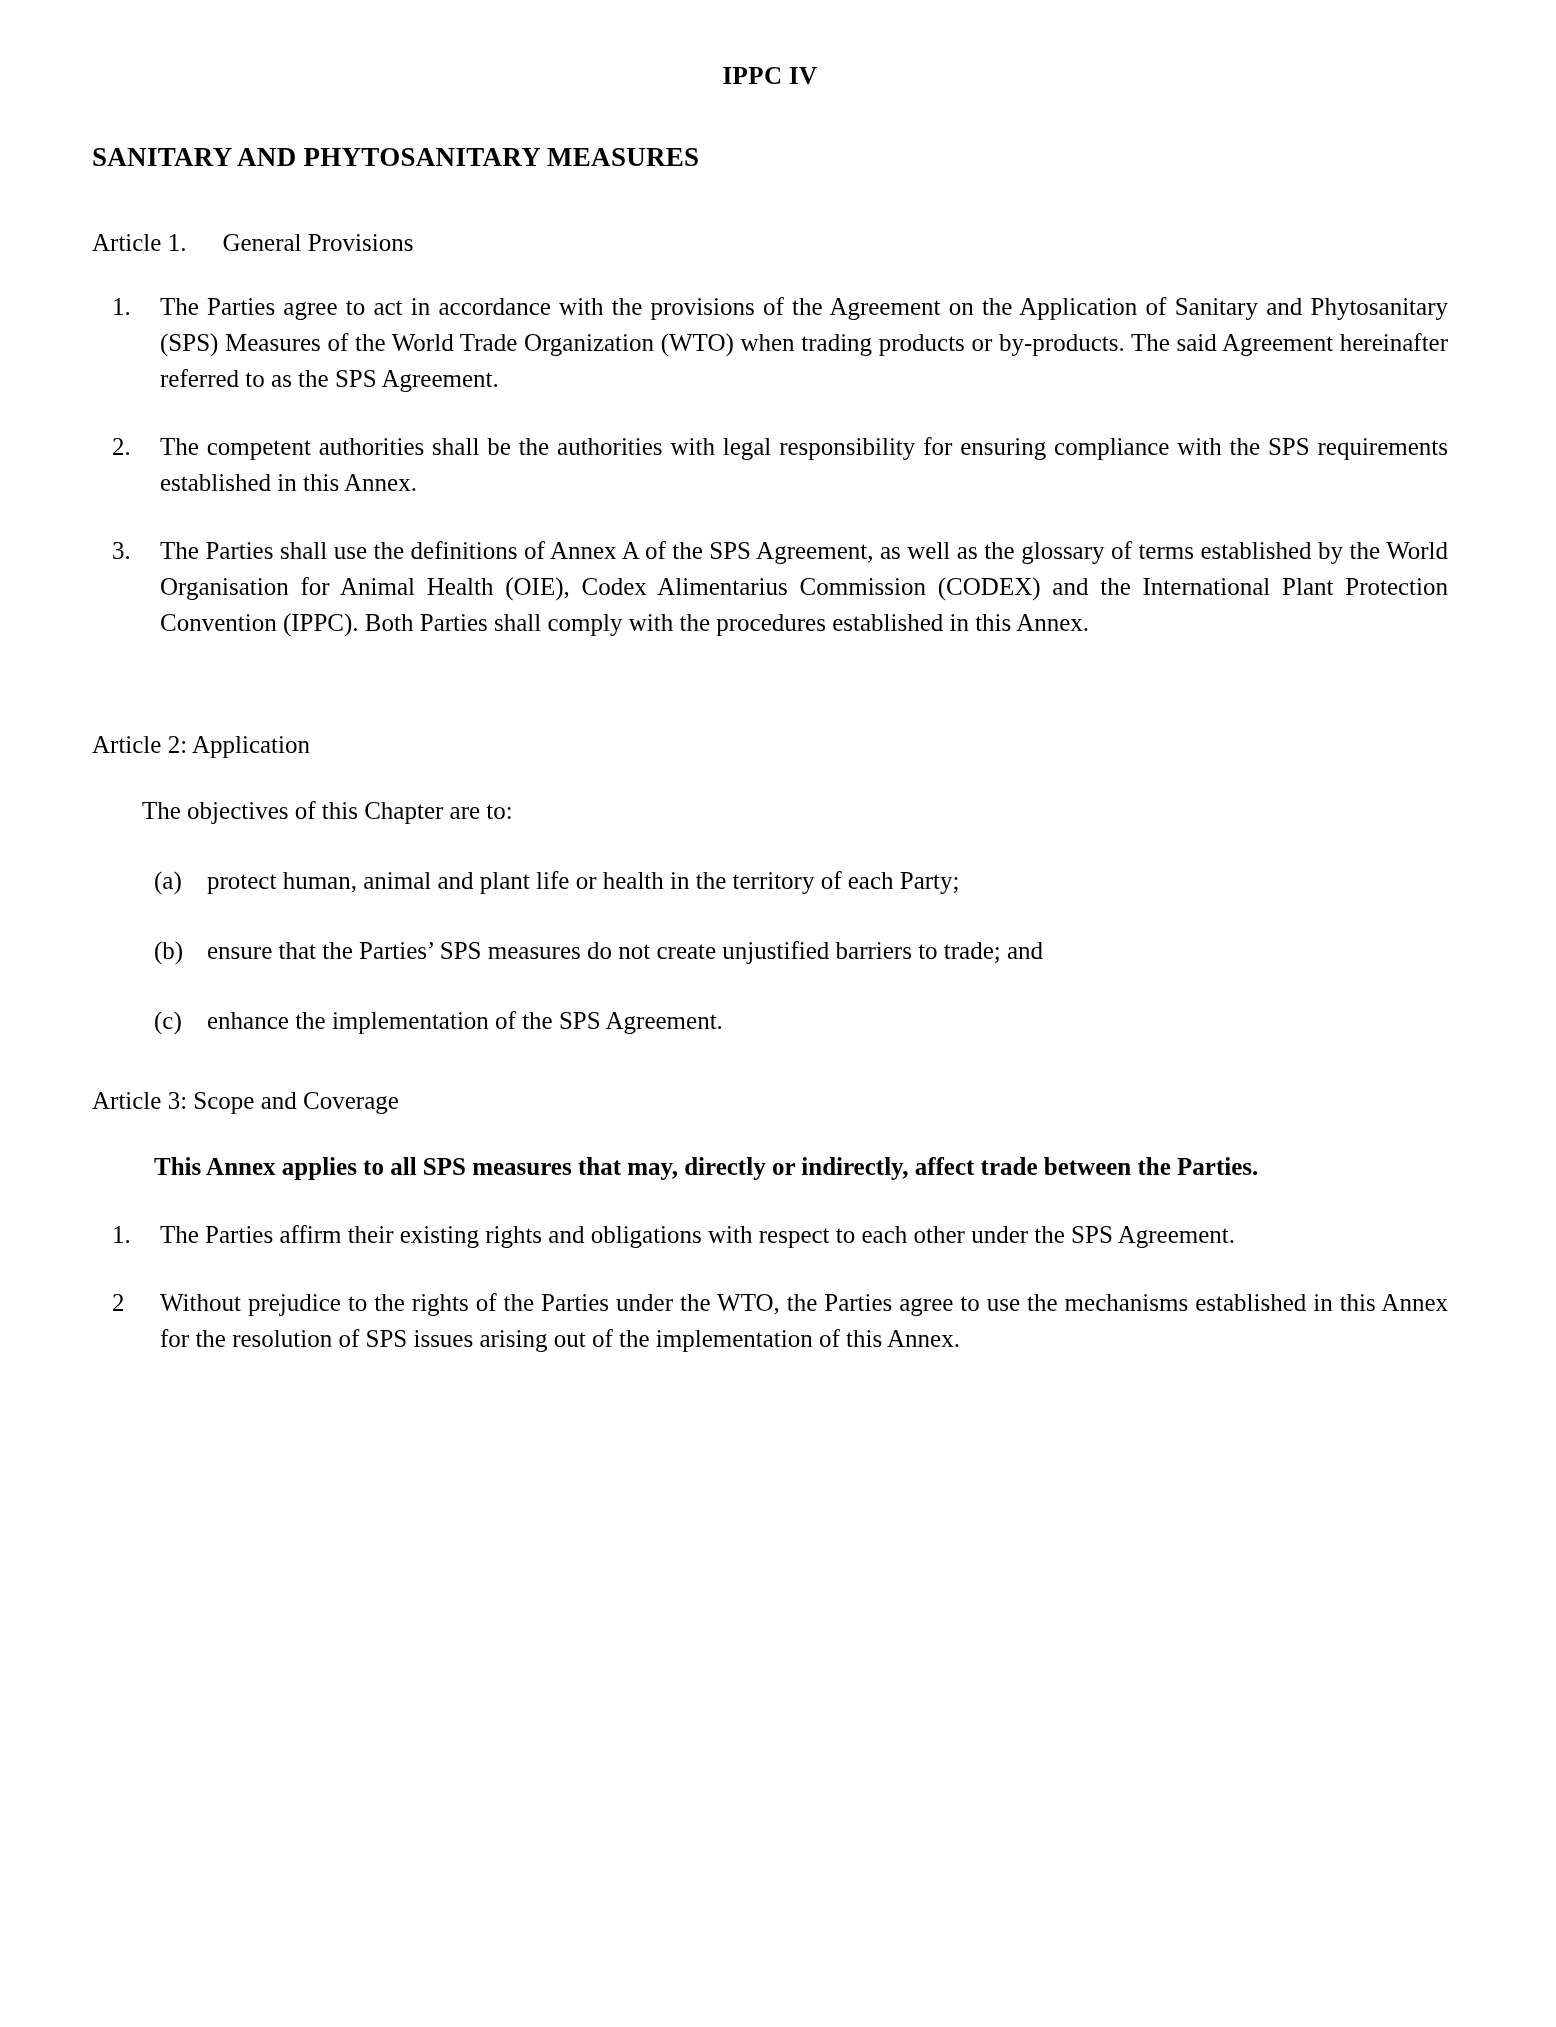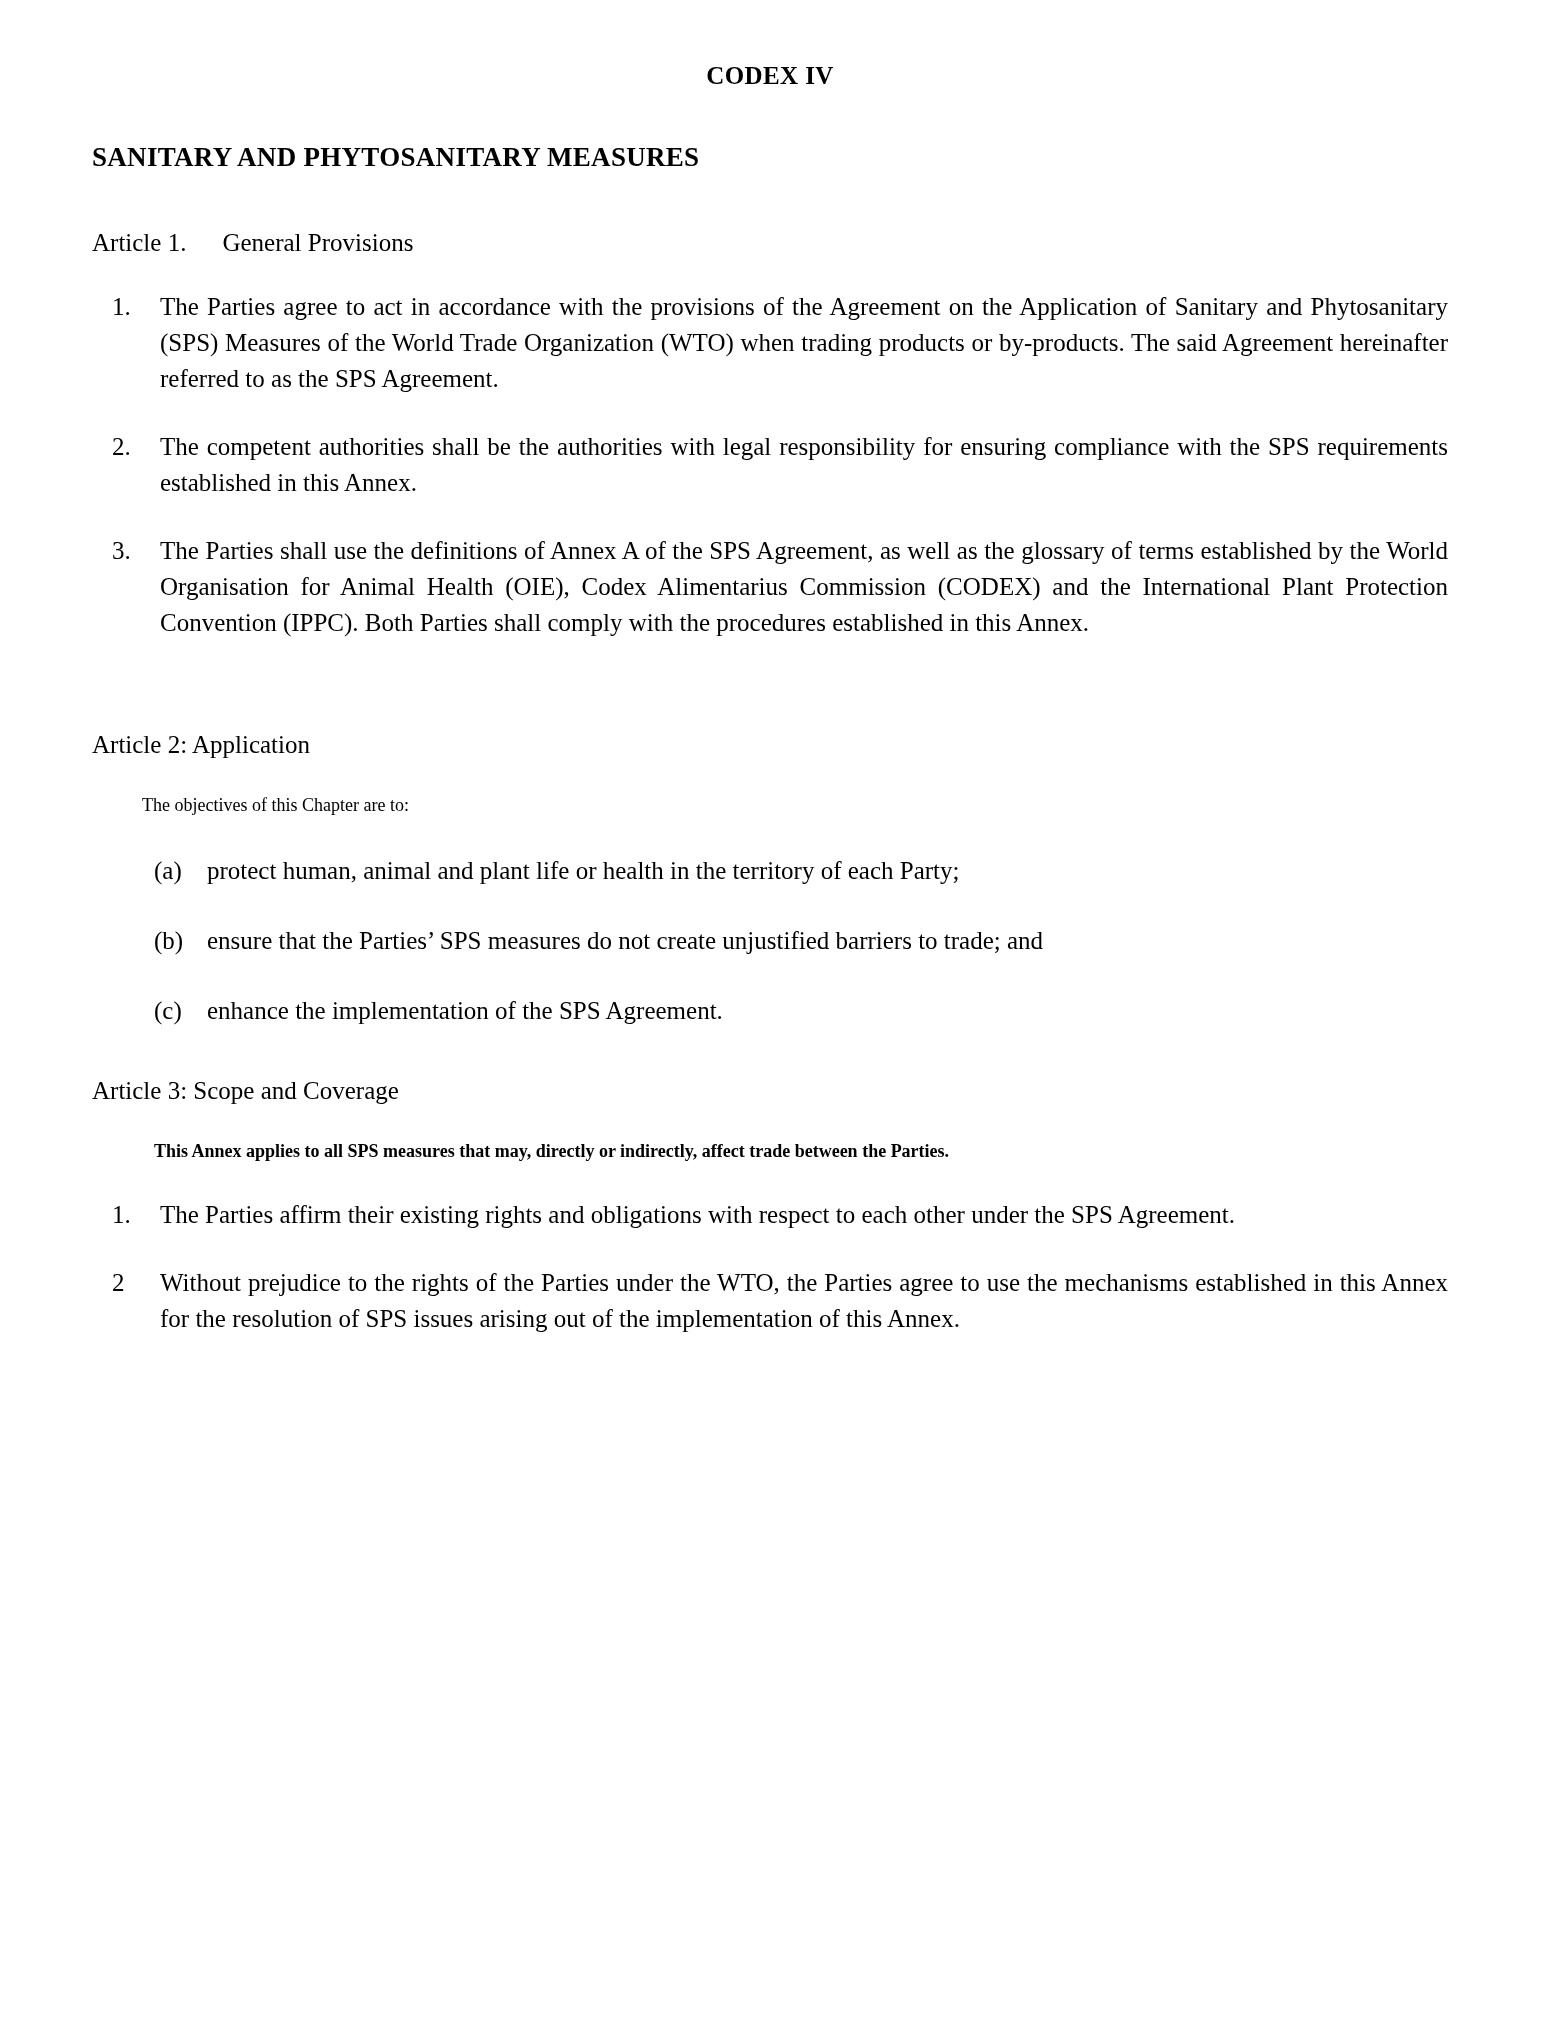--- a/index.html
+++ b/index.html
@@ -67,21 +67,21 @@
     padding-left: 20px;
     box-sizing: border-box;
   }
   .num-item .body {
     flex: 1 1 auto;
     text-align: justify;
     text-justify: inter-word;
     hyphens: none;
   }
   .plain-para {
-    font-size: 18px;
+    font-size: 25px;
     line-height: 1.44;
     margin: 34px 0 0 0;
     text-align: justify;
   }
   .plain-para.indent {
     padding-left: 50px;
   }
   .plain-para.indent2 {
     padding-left: 62px;
     font-weight: bold;
@@ -109,21 +109,21 @@
   }
   .section-gap {
     height: 34px;
   }
 </style>
 </head>
 <body>
 
 <div class="page">
 
-  <h1 class="doc-title">CODEX IV</h1>
+  <h1 class="doc-title">IPPC IV</h1>
   <h2 class="doc-subtitle">SANITARY AND PHYTOSANITARY MEASURES</h2>
 
   <div class="article-heading">
     <span class="art-num">Article 1.</span><span class="art-gap"></span><span>General Provisions</span>
   </div>
 
   <ul class="numbered-list">
     <li class="num-item">
       <span class="marker">1.</span>
       <span class="body">The Parties agree to act in accordance with the provisions of the Agreement on the Application of Sanitary and Phytosanitary (SPS) Measures of the World Trade Organization (WTO) when trading products or by-products. The said Agreement hereinafter referred to as the SPS Agreement.</span>

